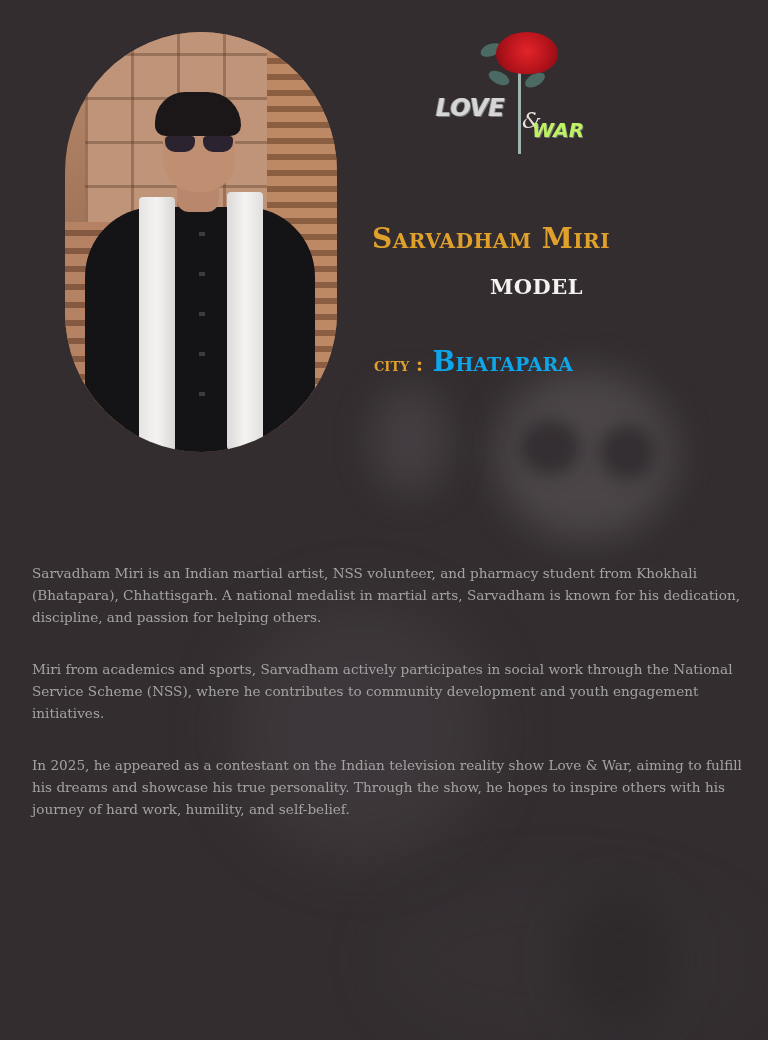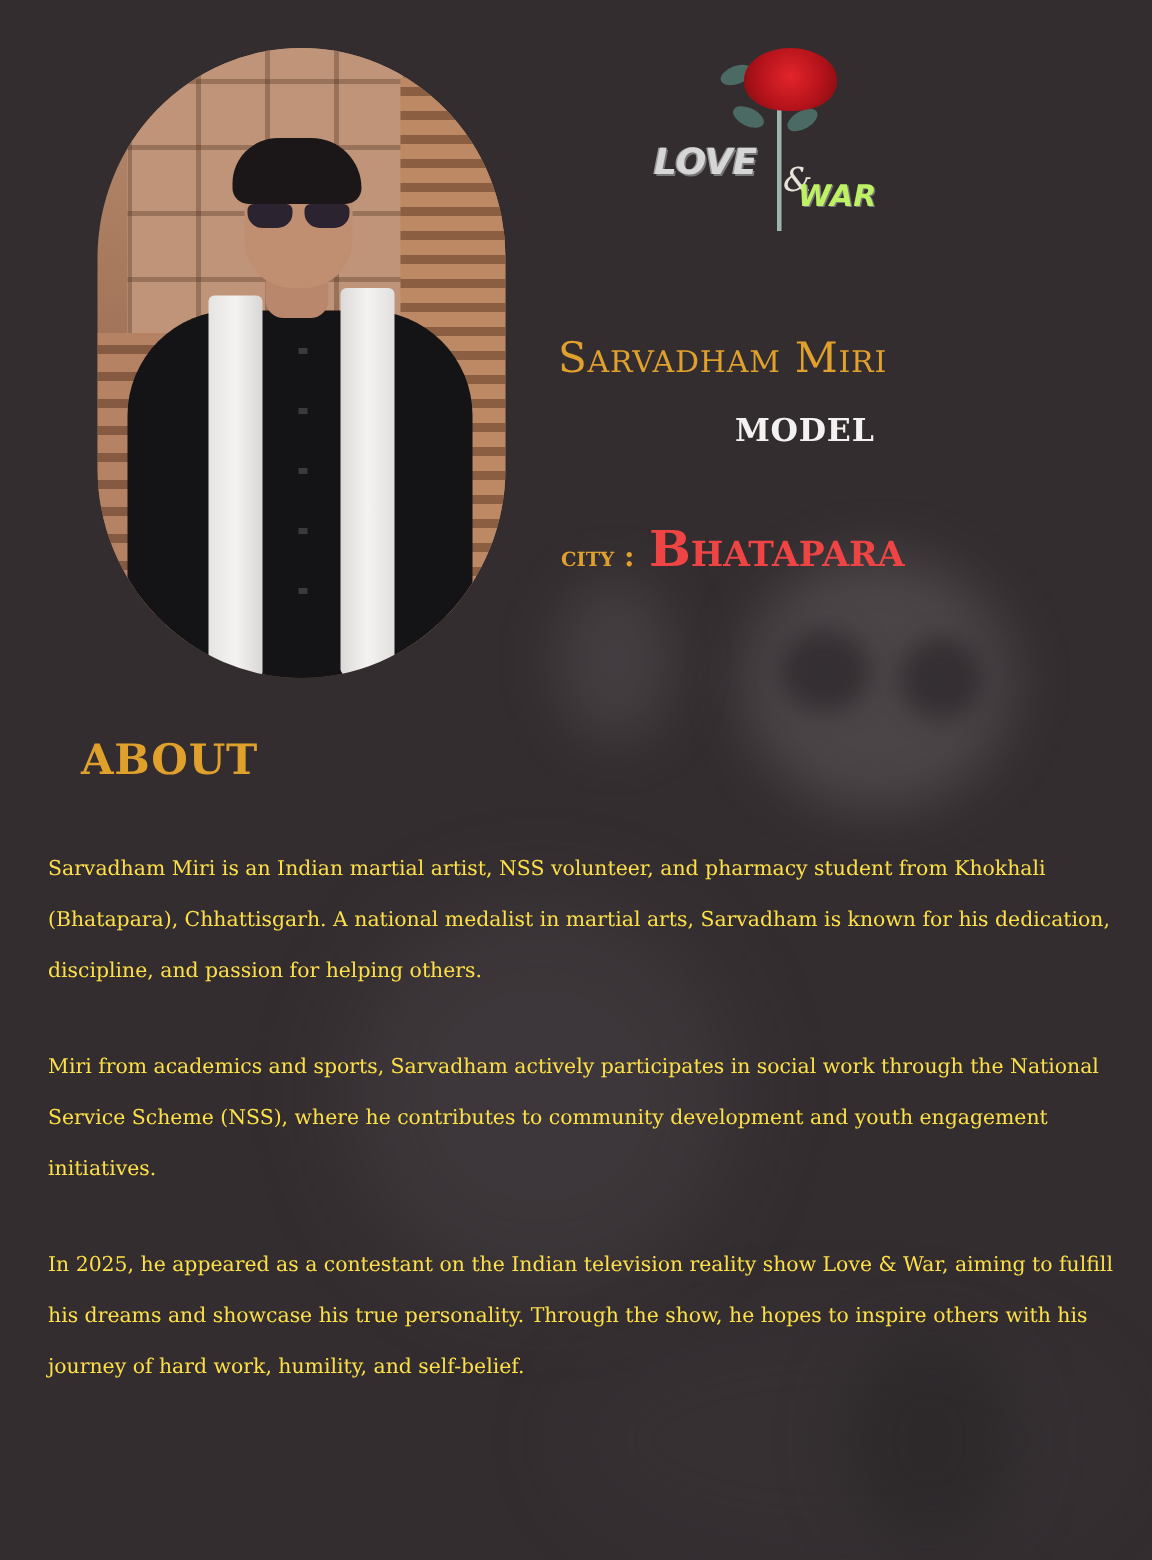--- a/index.html
+++ b/index.html
@@ -150,21 +150,21 @@
       text-shadow: 1px 1px 0 #777;
       text-align: right;
     }
 
     
     .name {
       position: absolute;
       left: 372px; top: 222px;
       width: 380px;
       font-family: "DejaVu Serif", serif;
-      font-weight: normal;
+      font-weight: bold;
       color: #e0a02c;
       font-size: 28px;
       font-variant: small-caps;
       letter-spacing: 0.5px;
       white-space: nowrap;
     }
     .role {
       position: absolute;
       left: 490px; top: 260px;
       font-family: "DejaVu Serif", serif;
@@ -181,22 +181,22 @@
       font-family: "DejaVu Serif", serif;
       font-weight: bold;
     }
     .city .city-label {
       color: #e0a02c;
       font-size: 19px;
       font-variant: small-caps;
       text-align: right;
     }
     .city .city-value {
-      color: #ef4444;
-      font-size: 33px;
+      color: #0ea5e9;
+      font-size: 27px;
       font-variant: small-caps;
       margin-left: 4px;
       margin-top: 16px;
     }
 
     
     .about-heading {
       position: absolute;
       left: 54px; top: 490px;
       font-family: "DejaVu Serif", serif;
@@ -204,22 +204,22 @@
       color: #e0a02c;
       font-size: 28px;
       letter-spacing: 0.5px;
     }
     .about-body {
       position: absolute;
       left: 32px; top: 562px;
       width: 720px;
       font-family: "DejaVu Serif", serif;
       font-size: 13.6px;
-      line-height: 34px;
-      color: #fde047;
+      line-height: 22px;
+      color: #a3a3a3;
     }
     .about-body p { margin-bottom: 30px; }
   </style>
 </head>
 <body>
 
 <div class="page">
 
   <div class="ghost g1"></div>
   <div class="ghost g1-eye1"></div>
@@ -258,20 +258,19 @@
     <span class="word-war">WAR</span>
   </div>
 
   <div class="name">Sarvadham Miri</div>
   <div class="role">MODEL</div>
   <div class="city">
     <span class="city-label">city :</span>
     <span class="city-value">Bhatapara</span>
   </div>
 
-  <div class="about-heading">ABOUT</div>
   <div class="about-body">
     <p>Sarvadham Miri is an Indian martial artist, NSS volunteer, and pharmacy student from Khokhali (Bhatapara), Chhattisgarh. A national medalist in martial arts, Sarvadham is known for his dedication, discipline, and passion for helping others.</p>
     <p>Miri from academics and sports, Sarvadham actively participates in social work through the National Service Scheme (NSS), where he contributes to community development and youth engagement initiatives.</p>
     <p>In 2025, he appeared as a contestant on the Indian television reality show Love &amp; War, aiming to fulfill his dreams and showcase his true personality. Through the show, he hopes to inspire others with his journey of hard work, humility, and self-belief.</p>
   </div>
 
 </div>
 
 </body></html>

